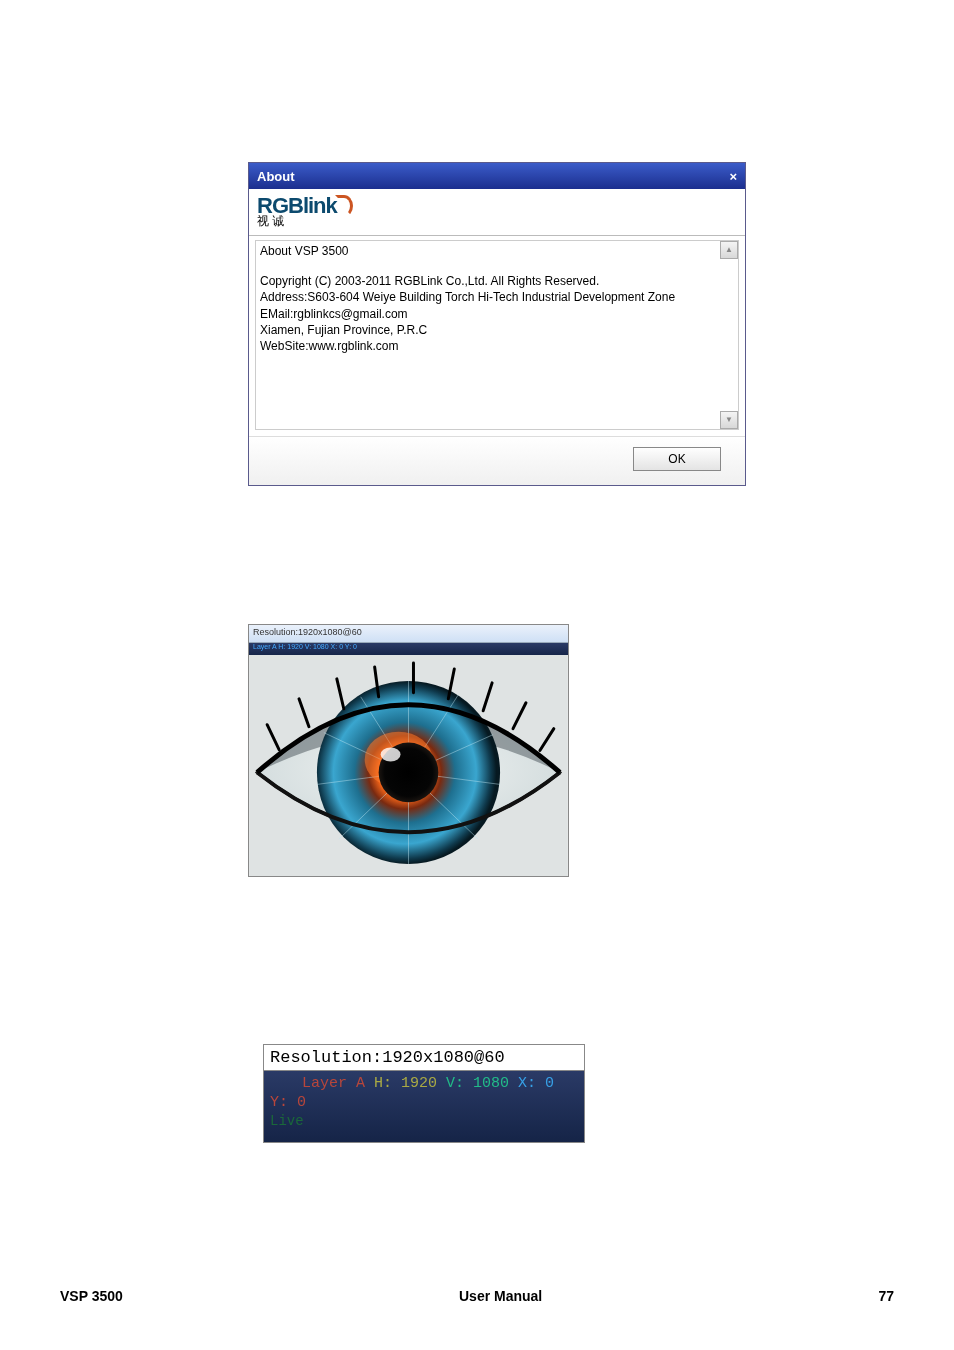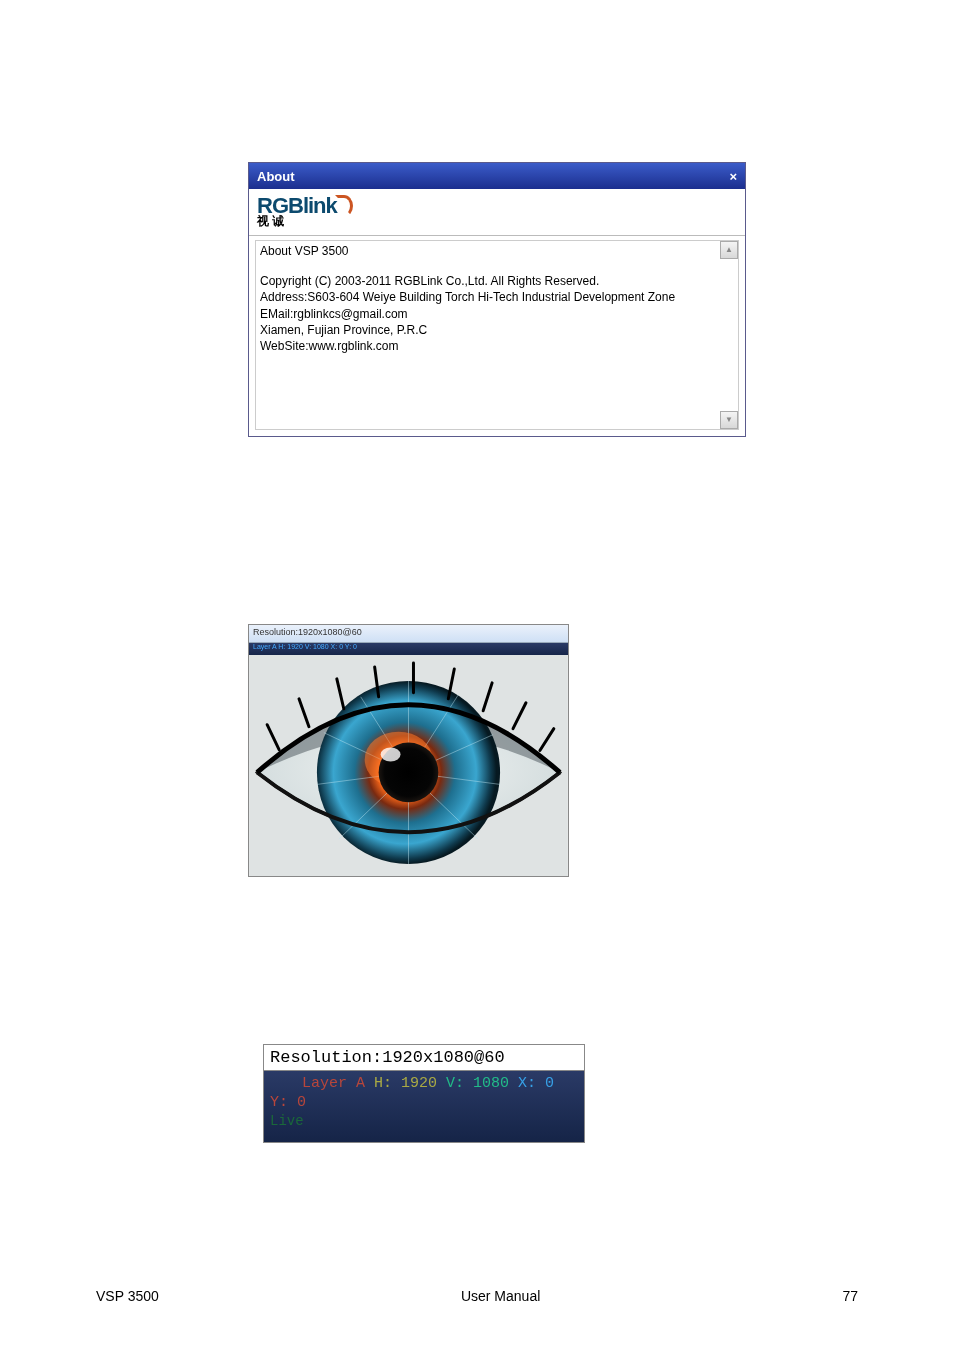--- a/index.html
+++ b/index.html
@@ -61,21 +61,21 @@
   }
   .logo-curve {
     display: inline-block;
     width: 18px;
     height: 22px;
     border: 3px solid;
     border-color: #c52 #c52 transparent transparent;
     border-radius: 0 60% 60% 0;
     margin-left: -2px;
   }
-  .about-logo-sub { font-size: 12px; font-weight: bold; color:#000; margin-top:-2px; }
+  .about-logo-sub { font-size: 12px; font-weight: normal; color:#000; margin-top:-2px; }
   .about-body {
     position: relative;
     padding: 4px 6px 6px 6px;
     font-size: 12px;
     color: #000;
     background: #fff;
   }
   .about-text-area {
     border: 1px solid #ccc;
     background: #fff;
@@ -185,23 +185,24 @@
   .rd-line2 { color:#1a683a; font-size: 14px; }
 
   
   .footer {
     position: absolute;
     bottom: 46px;
     left: 0;
     width: 100%;
     display: flex;
     justify-content: space-between;
-    padding: 0 96px;
+    padding: 0 60px;
     font-size: 14px;
     color: #000;
+    font-weight: bold;
   }
 </style>
 </head>
 <body>
 
 <div class="page">
 
   <div class="about-dialog">
     <div class="about-title">
       <span>About</span>
@@ -225,20 +226,23 @@
         <div class="blank"></div>
         <div>Copyright (C) 2003-2011 RGBLink Co.,Ltd. All Rights Reserved.</div>
         <div>Address:S603-604 Weiye Building Torch Hi-Tech Industrial Development Zone</div>
         <div>EMail:rgblinkcs@gmail.com</div>
         <div>Xiamen, Fujian Province, P.R.C</div>
         <div>WebSite:www.rgblink.com</div>
         <div class="scroll-down">
             <span>▼</span>
           </div>
       </div>
+    </div>
+    <div class="about-footer">
+      <button class="ok-button">OK</button>
     </div>
   </div>
 
   <div class="preview-window">
     <div class="preview-title">Resolution:1920x1080@60</div>
     <div class="preview-strip">Layer A H: 1920 V: 1080 X: 0 Y: 0</div>
     <div class="preview-canvas">
       <svg class="eye-svg" viewBox="0 0 320 222">
         <defs>
           <radialGradient id="sclera" cx="50%" cy="50%" r="70%">

